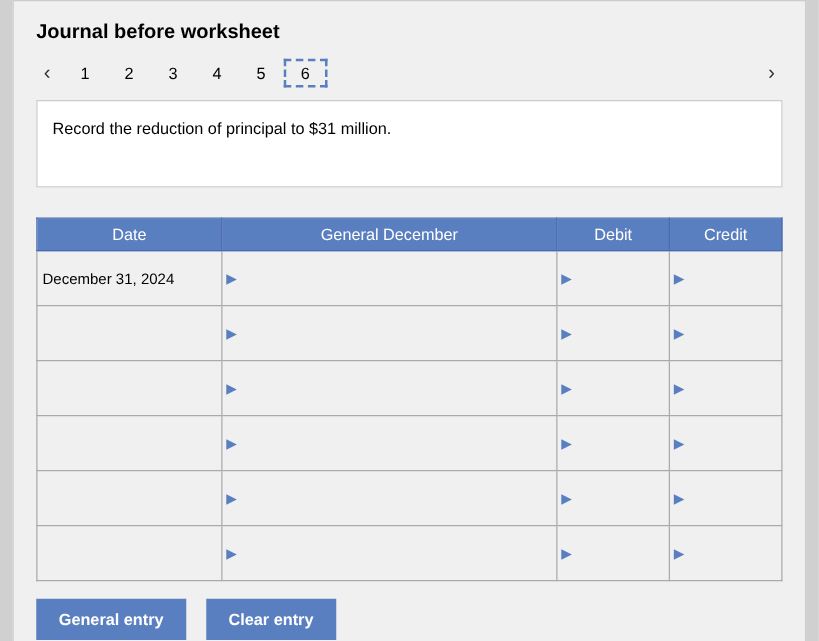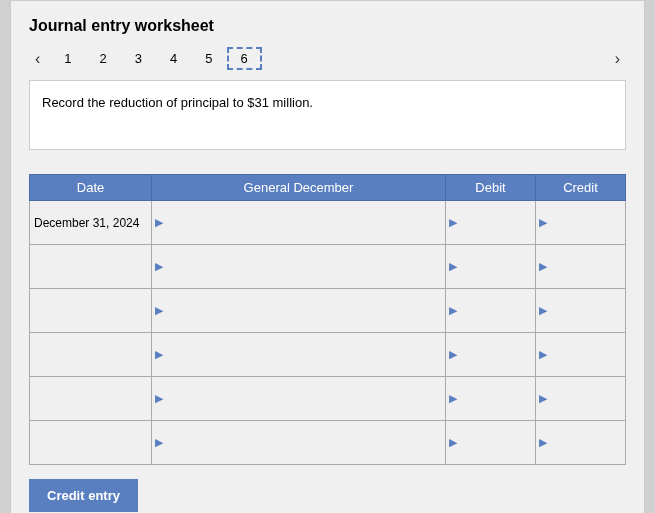--- a/index.html
+++ b/index.html
@@ -78,21 +78,21 @@
     .journal-table th {
       background: #5a7fc0;
       color: #fff;
       text-align: center;
       padding: 5px 6px;
       font-size: 13px;
       font-weight: normal;
       border: 1px solid #4a6ab0;
     }
     .journal-table th.date-col {
-      width: 122px;
+      width: 148px;
     }
     .journal-table th.gj-col {
       width: auto;
     }
     .journal-table th.debit-col {
       width: 90px;
     }
     .journal-table th.credit-col {
       width: 90px;
     }
@@ -189,21 +189,21 @@
       border-radius: 3px;
     }
     .bottom-dot.inactive {
       background: #b0b8c8;
     }
   </style>
 </head>
 <body>
 
 <div class="container">
-  <div class="title">Journal entry worksheet</div>
+  <div class="title">Journal before worksheet</div>
 
   <div class="nav-row">
     <span class="nav-arrow">‹</span>
     <div class="tab-numbers">
       <span class="tab-num">1</span>
       <span class="tab-num">2</span>
       <span class="tab-num">3</span>
       <span class="tab-num">4</span>
       <span class="tab-num">5</span>
       <span class="tab-num active">6</span>
@@ -351,20 +351,21 @@
           <div class="debit-credit-cell">
             <span class="dc-arrow">▶</span>
             <input class="dc-input" type="text" style="">
           </div>
         </td>
       </tr>
     </tbody>
   </table>
 
   <div class="buttons-row">
-    <button class="btn">Credit entry</button>
+    <button class="btn">General entry</button>
+    <button class="btn">Clear entry</button>
   </div>
 
   <div class="bottom-bar">
     <div class="bottom-dot"></div>
     <div class="bottom-dot inactive"></div>
   </div>
 </div>
 
 </body></html>

